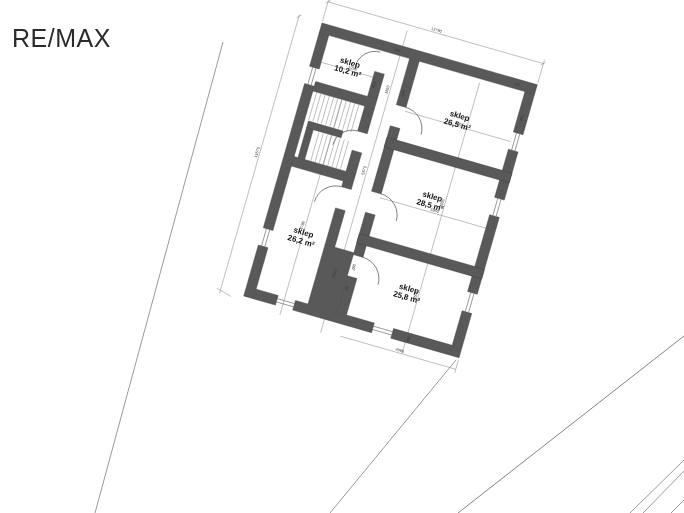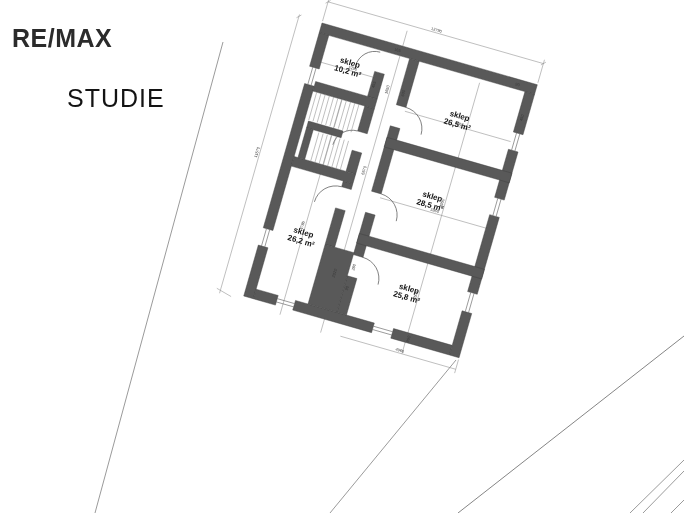--- a/index.html
+++ b/index.html
@@ -1,21 +1,21 @@
 <!DOCTYPE html>
 <html><head>
 <meta charset="utf-8">
 <style>
   html,body{margin:0;padding:0;background:#fff;}
   #canvas{
     position:relative;width:684px;height:513px;background:#ffffff;overflow:hidden;
     font-family:"Liberation Sans",sans-serif;
   }
   .bigtext{position:absolute;color:#161616;white-space:nowrap;}
-  #logo{left:12px;top:24px;font-size:25px;font-weight:700;letter-spacing:.5px;color:#2b2b2b;}
+  #logo{left:12px;top:24px;font-size:25px;font-weight:400;letter-spacing:.5px;color:#2b2b2b;}
   #studie{left:67px;top:84px;font-size:25px;font-weight:400;letter-spacing:1px;color:#131313;}
   #sklepy{left:576px;top:214px;font-size:25px;font-weight:400;color:#131313;}
   svg{position:absolute;left:0;top:0;}
   .wall{fill:#595959;stroke:#3d3d3d;stroke-width:.4;}
   .dimline{stroke:#8a8a8a;stroke-width:.5;fill:none;}
   .bound{stroke:#8f8f8f;stroke-width:.9;fill:none;}
   .boundd{stroke:#777;stroke-width:.9;fill:none;}
   .winline{stroke:#666;stroke-width:.6;fill:none;}
   .arc{stroke:#5a5a5a;stroke-width:.7;fill:none;}
   .tread{stroke:#8a8a8a;stroke-width:.5;fill:none;}
@@ -189,14 +189,13 @@
           <text class="dimtext" x="68.2" y="45" transform="rotate(-90 68.2 45)">455</text>
           <text class="dimtext" x="98.8" y="45" transform="rotate(-90 98.8 45)">690</text>
           <text class="dimtext" x="99.2" y="226" transform="rotate(-90 99.2 226)">280</text>
           <text class="dimtext" x="98.5" y="248" transform="rotate(-90 98.5 248)">90</text>
           <text class="dimtext" x="171.5" y="280" transform="rotate(-90 171.5 280)">960</text>
         </g>
     </g>
   </svg>
 
   <div id="logo" class="bigtext">RE/MAX</div>
-  <div id="studie" class="bigtext">STUDIE</div>
 </div>
 
 </body></html>

